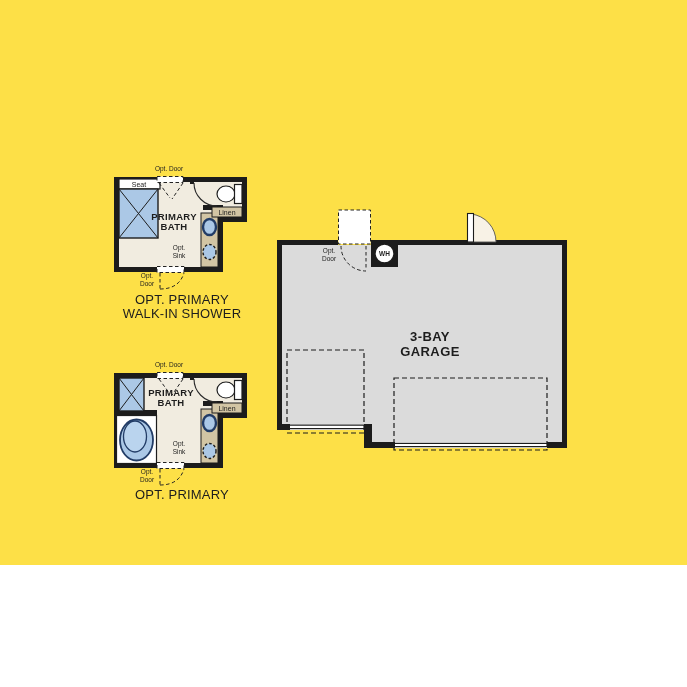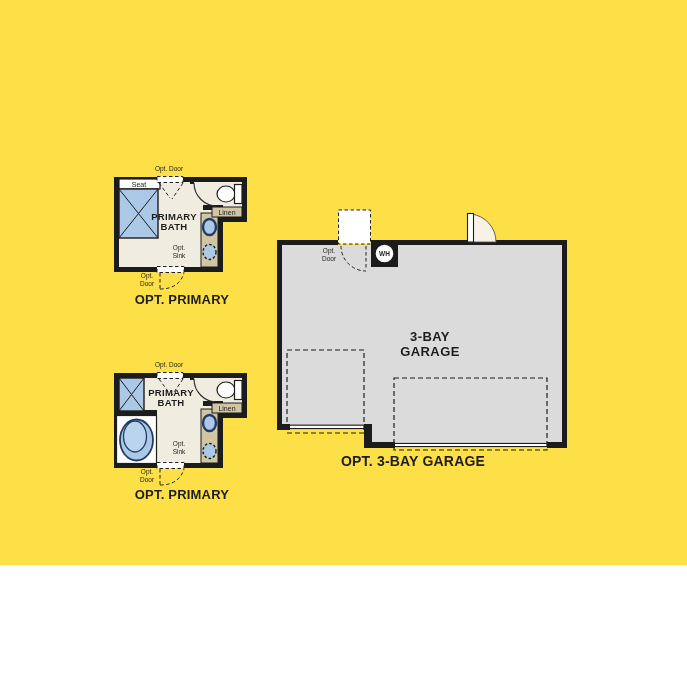--- a/index.html
+++ b/index.html
@@ -2,21 +2,21 @@
 <html><head>
 <meta charset="utf-8">
 <style>
   html,body{margin:0;padding:0;background:#ffffff;}
   .canvas{
     position:relative;width:687px;height:565px;background:#fde047;
     font-family:"Liberation Sans",sans-serif;overflow:hidden;
   }
   .canvas svg{position:absolute;overflow:visible;}
   .caption{
-    position:absolute;text-align:center;font-weight:bold;color:#1d1d1d;
+    position:absolute;text-align:center;font-weight:normal;color:#1d1d1d;
     line-height:1.08;letter-spacing:.2px;
   }
   .cap-sm{font-size:13px;}
   .cap-lg{font-size:14px;}
   svg text{fill:#1d1d1d;font-family:"Liberation Sans",sans-serif;}
   .mid{text-anchor:middle;}
   .t-sm{font-size:6.5px;}
   .t-md{font-size:7px;}
   .t-room{font-size:9.5px;font-weight:bold;letter-spacing:.3px;}
   .t-garage{font-size:13px;font-weight:bold;letter-spacing:.4px;}
@@ -73,20 +73,21 @@
     <text class="t-sm mid" x="179" y="250">Opt.</text>
     <text class="t-sm mid" x="179" y="258">Sink</text>
 
     <rect class="dash-rect" x="157" y="266.5" width="27" height="6" fill="#ffffff"></rect>
     <path class="dash" d="M160,273 L160,289 M160,289 Q179,289 184,273"></path>
     <text class="t-sm mid" x="147" y="278">Opt.</text>
     <text class="t-sm mid" x="147" y="286">Door</text>
   </svg>
   <div class="caption cap-sm" style="left:82px;top:293px;width:200px">
     <div>OPT. PRIMARY</div>
+    <div>WALK-IN SHOWER</div>
   </div>
 
   <svg style="left:105px;top:356px" width="150" height="137" viewBox="105 356 150 137">
     <polygon points="114,373 247,373 247,418 223,418 223,468 114,468" fill="#f1ece0"></polygon>
     <rect x="201" y="409" width="17" height="54" stroke="#1d1d1d" stroke-width="1" fill="#d2c5a4"></rect>
     <path d="M114,373h43v5h-43z M183,373h64v5h-64z M114,373h5v95h-5z M114,463h43v5h-43z
              M184,463h39v5h-39z M218,406h5v62h-5z M242,373h5v45h-5z M218,413h29v5h-29z
              M190,373h4v7h-4z M203,401h20v5h-20z M114,410h43v5h-43z" fill="#1c1c1c"></path>
     <rect x="212" y="403" width="30" height="10" stroke="#1d1d1d" stroke-width="1" fill="#d2c5a4"></rect>
     <text class="t-md mid" x="227" y="411">Linen</text>
@@ -160,17 +161,14 @@
     </g>
 
     <g>
       <path d="M468,242 L468,214 L471,214 A28,28 0 0 1 496,242 Z" stroke="#555" stroke-width="0.9" fill="#f8f2e6"></path>
       <rect x="467.5" y="213.5" width="6" height="28.5" fill="#ffffff" stroke="#1d1d1d" stroke-width="1.1"></rect>
     </g>
 
     <text class="t-garage mid" x="430" y="341">3-BAY</text>
     <text class="t-garage mid" x="430" y="356">GARAGE</text>
   </svg>
-  <div class="caption cap-lg" style="left:313px;top:454px;width:200px">
-    <div>OPT. 3-BAY GARAGE</div>
-  </div>
 
 </div>
 
 </body></html>

